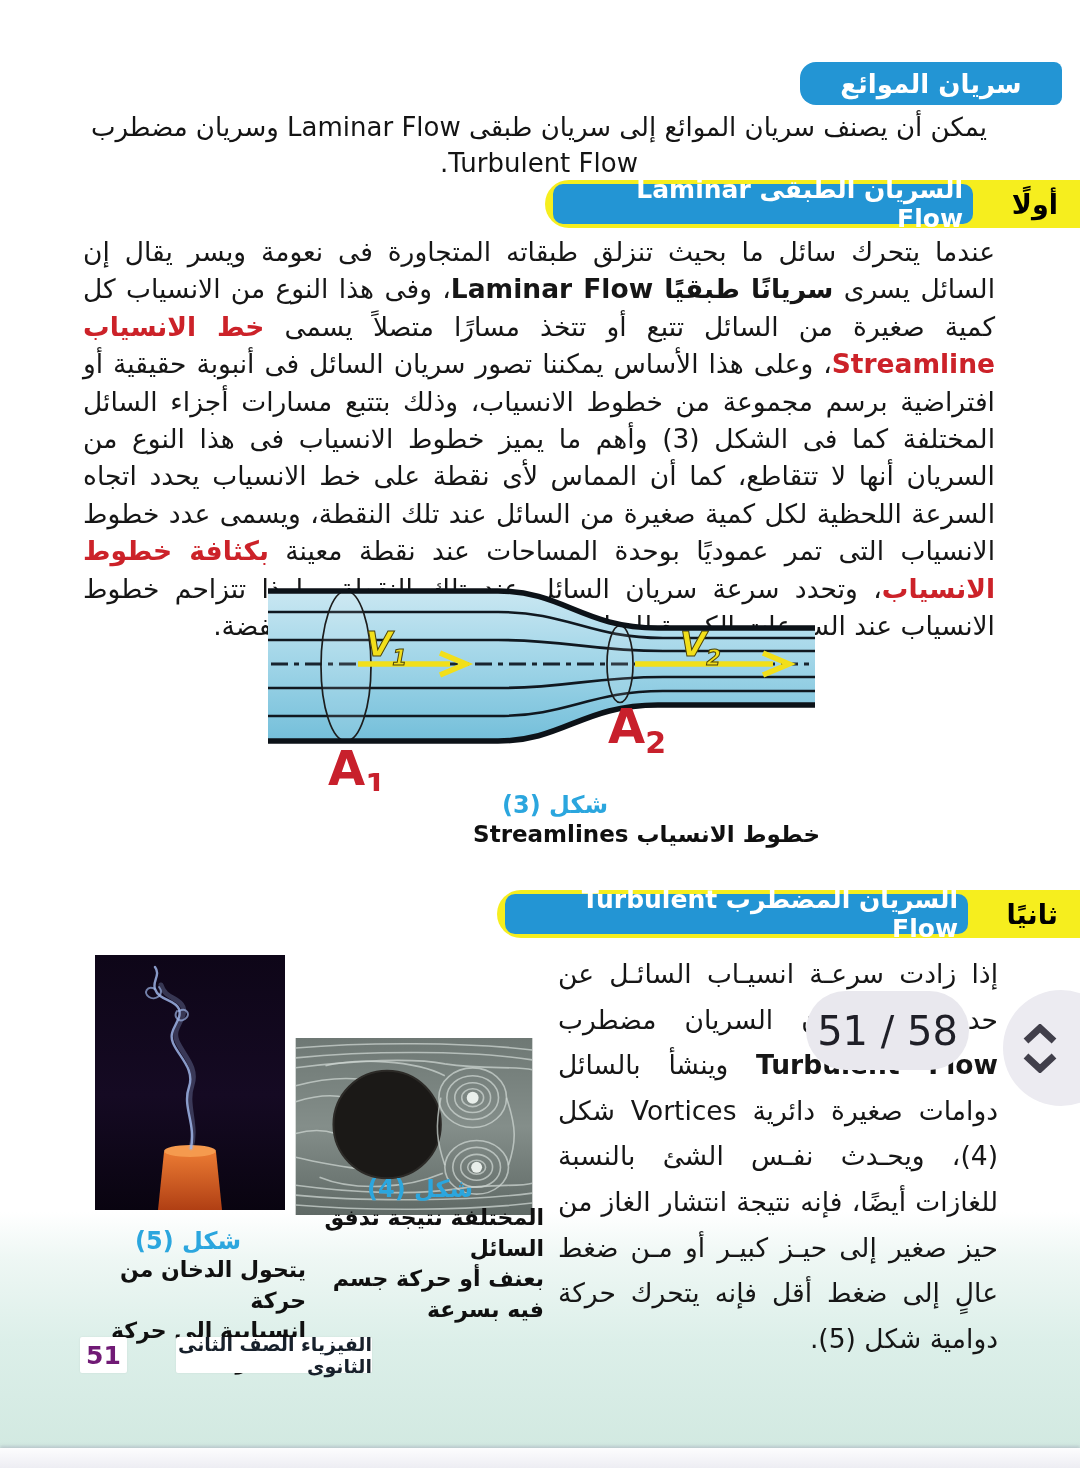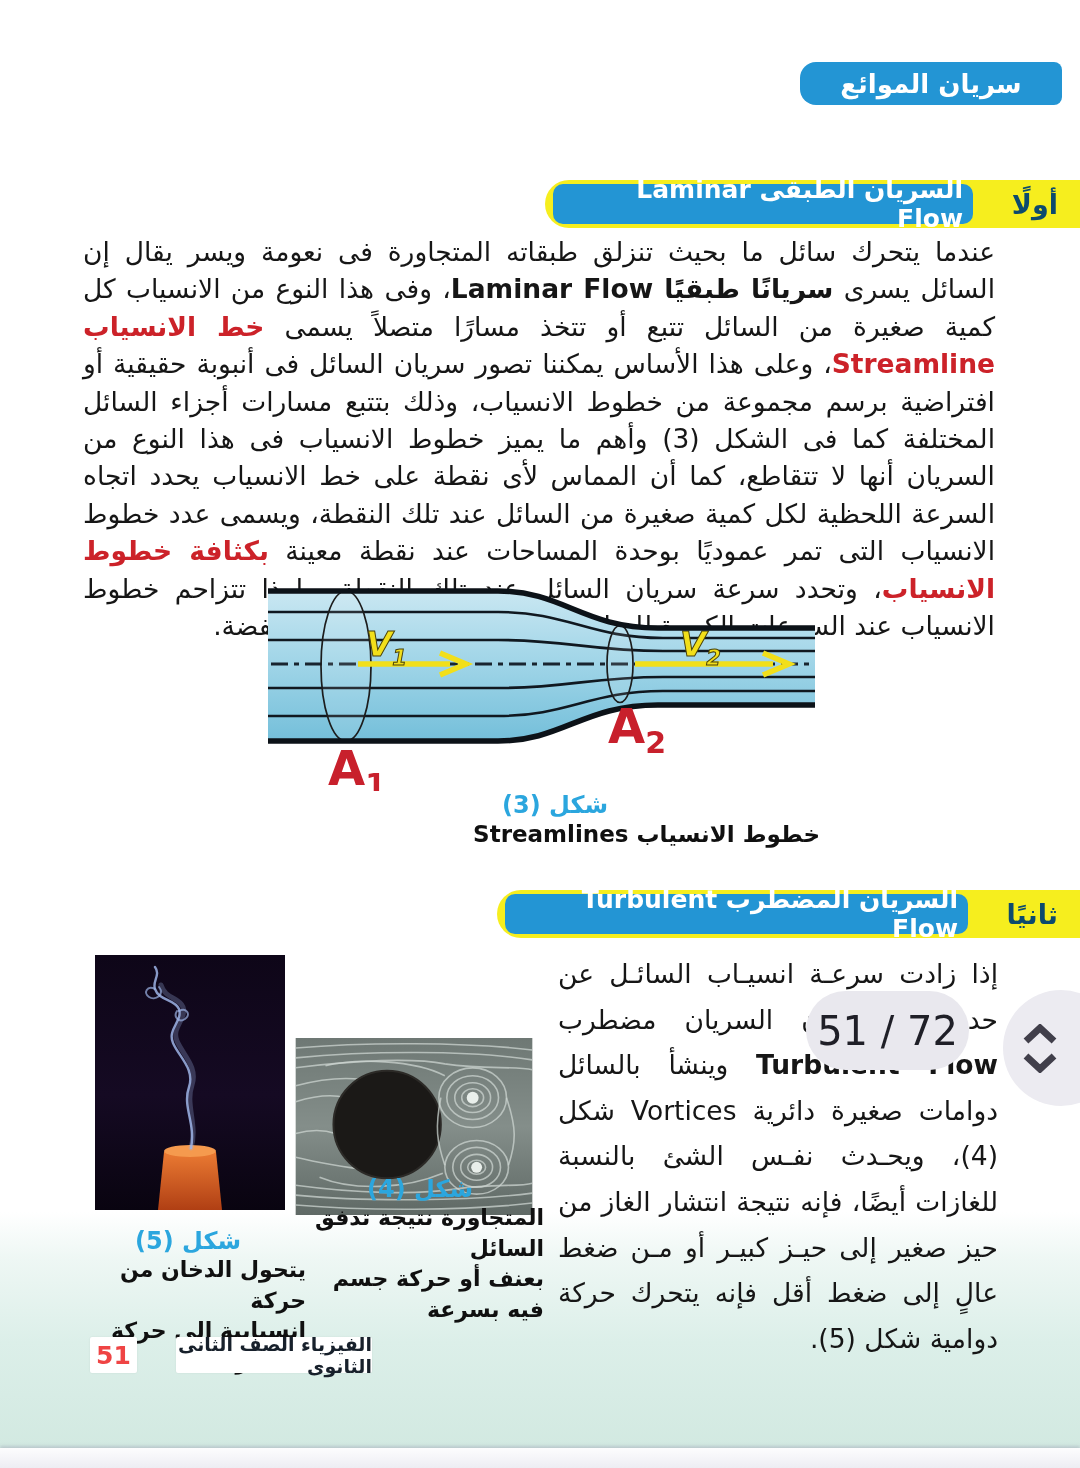--- a/index.html
+++ b/index.html
@@ -25,21 +25,21 @@
     background:var(--accent-blue);border-radius:16px 8px 8px 16px;color:#fff;
     font-weight:700;font-size:26px;display:flex;align-items:center;justify-content:center;direction:rtl;}
 
   .intro{position:absolute;right:86px;left:84px;top:109px;direction:rtl;
     font-size:26px;line-height:36px;color:#141414;text-align:center;}
 
   
   .sec-header{position:absolute;height:48px;}
   .sec-header .ybar{position:absolute;inset:0;background:var(--accent-yellow);border-radius:26px 0 0 26px;}
   .sec-header .badge{position:absolute;right:22px;top:0;height:48px;display:flex;align-items:center;
-    font-size:27px;font-weight:700;color:#0c4a6e;direction:rtl;text-align:right;}
+    font-size:27px;font-weight:700;color:#000000;direction:rtl;text-align:right;}
   .sec-header .btitle{position:absolute;left:8px;top:4px;height:40px;background:var(--accent-blue);
     border-radius:10px;color:#fff;font-weight:700;font-size:25px;display:flex;align-items:center;
     justify-content:center;direction:rtl;padding:0 10px;}
   #sec1{left:545px;right:0;top:180px;}
   #sec1 .btitle{width:420px;padding-left:47px;}
   #sec2{left:497px;right:0;top:890px;}
   #sec2 .btitle{width:463px;}
 
   
   .para{direction:rtl;text-align:justify;color:#161616;}
@@ -82,36 +82,37 @@
   
   .page-pill{position:absolute;left:806px;top:991px;width:163px;height:79px;background:#e9e8ee;
     border-radius:40px;display:flex;align-items:center;justify-content:center;font-size:40px;
     color:#1f1f27;direction:ltr;z-index:20;}
   .scroll-btn{position:absolute;left:1003px;top:990px;width:116px;height:116px;border-radius:50%;
     background:#ecebf1;display:flex;flex-direction:column;align-items:center;justify-content:center;
     gap:9px;padding-right:42px;z-index:21;}
   .chev{display:block;}
 
   
-  .footer-page{position:absolute;left:90px;top:1337px;width:47px;height:36px;background:#fff;
+  .footer-page{position:absolute;left:80px;top:1337px;width:47px;height:36px;background:#fff;
     display:flex;align-items:center;justify-content:center;font-weight:700;font-size:25px;
-    color:#ef4444;border-radius:2px;box-shadow:0 0 2px rgba(0,0,0,0.08);}
+    color:#701a75;border-radius:2px;box-shadow:0 0 2px rgba(0,0,0,0.08);}
   .footer-title{position:absolute;left:150px;top:1337px;width:196px;height:36px;background:#fff;
     display:flex;align-items:center;justify-content:center;font-weight:700;font-size:19px;
     color:#17202b;border-radius:2px;direction:rtl;box-shadow:0 0 2px rgba(0,0,0,0.08);margin-left:26px;}
 </style>
 </head>
 <body>
 
 <div class="screen">
 
   <div class="mint-band"></div>
 
   <div class="header-chip">سريان الموائع</div>
 
+  <p class="intro" dir="rtl">يمكن أن يصنف سريان الموائع إلى سريان طبقى Laminar Flow وسريان مضطرب Turbulent Flow.</p>
 
   <div class="sec-header" id="sec1">
     <div class="ybar"></div>
     <div class="btitle">السريان الطبقى Laminar Flow</div>
     <span class="badge">أولًا</span>
   </div>
 
   <p class="para" id="para1"><span class="seg-normal">عندما يتحرك سائل ما بحيث تنزلق طبقاته المتجاورة فى نعومة ويسر يقال إن السائل يسرى </span><span class="seg-bold">سريانًا طبقيًا Laminar Flow</span><span class="seg-normal">، وفى هذا النوع من الانسياب كل كمية صغيرة من السائل تتبع أو تتخذ مسارًا متصلاً يسمى </span><span class="seg-red">خط الانسياب Streamline</span><span class="seg-normal">، وعلى هذا الأساس يمكننا تصور سريان السائل فى أنبوبة حقيقية أو افتراضية برسم مجموعة من خطوط الانسياب، وذلك بتتبع مسارات أجزاء السائل المختلفة كما فى الشكل (3) وأهم ما يميز خطوط الانسياب فى هذا النوع من السريان أنها لا تتقاطع، كما أن المماس لأى نقطة على خط الانسياب يحدد اتجاه السرعة اللحظية لكل كمية صغيرة من السائل عند تلك النقطة، ويسمى عدد خطوط الانسياب التى تمر عموديًا بوحدة المساحات عند نقطة معينة </span><span class="seg-red">بكثافة خطوط الانسياب</span><span class="seg-normal">، وتحدد سرعة سريان السائل عند تلك النقطة، ولهذا تتزاحم خطوط الانسياب عند السرعات الكبيرة للسائل وتتباعد عند السرعات المنخفضة.</span></p>
 
   <div id="fig3">
@@ -219,31 +220,31 @@
         <ellipse cx="182" cy="130" rx="9" ry="7"></ellipse>
       </g>
       <circle cx="182" cy="130" r="5.5" fill="#e9efeb"></circle>
       <path class="streak" d="M146,60 C140,90 142,104 150,128"></path>
       <path class="streak" d="M212,60 C222,90 222,104 214,128"></path>
     </svg>
   </div>
 
   <div id="fig4cap">
     <div class="cap-num">شكل (4)</div>
-    <div class="cap-text cap-small" dir="rtl">المتجاورة نتيجة تدفق السائل</div>
+    <div class="cap-text cap-small" dir="rtl">المختلفة نتيجة تدفق السائل</div>
     <div class="cap-text cap-small" dir="rtl">بعنف أو حركة جسم فيه بسرعة</div>
   </div>
 
   <div id="fig5cap">
     <div class="cap-num">شكل (5)</div>
     <div class="cap-text cap-small" dir="rtl">يتحول الدخان من حركة</div>
     <div class="cap-text cap-small" dir="rtl">انسيابية إلى حركة مضطربة</div>
   </div>
 
-  <div class="page-pill" dir="ltr">51 / 72</div>
+  <div class="page-pill" dir="ltr">51 / 58</div>
 
   <div class="scroll-btn">
     <svg class="chev" width="34" height="20" viewBox="0 0 34 20">
       <polyline points="3,17 17,4 31,17" fill="none" stroke="#413f4b" stroke-width="7"></polyline>
     </svg>
     <svg class="chev" width="34" height="20" viewBox="0 0 34 20">
       <polyline points="3,3 17,16 31,3" fill="none" stroke="#413f4b" stroke-width="7"></polyline>
     </svg>
   </div>
 

